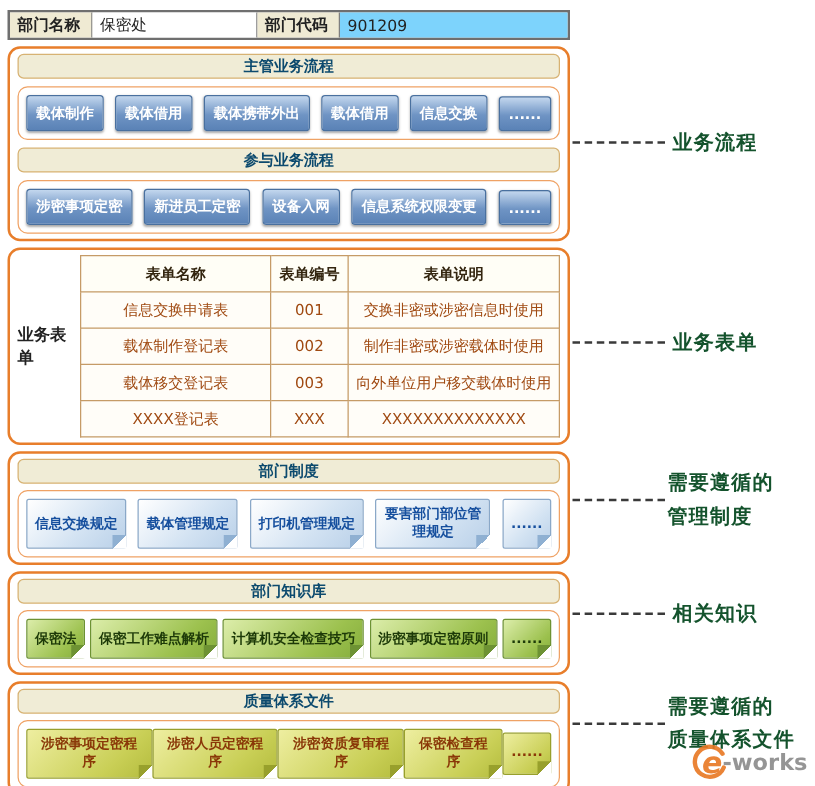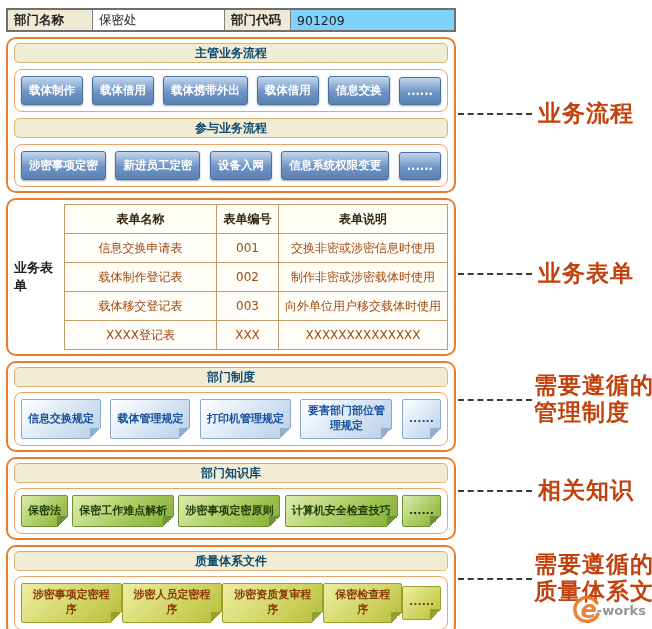--- a/index.html
+++ b/index.html
@@ -6,21 +6,21 @@
   html,body { background:#ffffff; }
   body { font-family:"DejaVu Sans","Liberation Sans",sans-serif; }
   .canvas { position:relative; width:652px; height:629px; background:#fff; overflow:hidden; }
 
   .main-col { position:absolute; left:6px; top:8px; width:450px; }
 
   
   .hdr { display:flex; height:24px; border:2px solid #6f6f6f; background:#fff; }
   .hdr-cell { display:flex; align-items:center; font-size:12.5px; color:#222; border-right:1px solid #7f7f7f; padding:0 6px; }
   .hdr-cell:last-child { border-right:none; }
-  .hdr-label { background:#efead3; font-weight:bold; justify-content:flex-start; width:85px; }
+  .hdr-label { background:#efead3; font-weight:bold; justify-content:flex-start; width:66px; }
   .hdr-val1 { width:132px; background:#fff; }
   .hdr-label2 { background:#efead3; font-weight:bold; width:66px; }
   .hdr-val2 { flex:1; background:#7dd3fc; }
 
   
   .section { border:2px solid #e87e2b; border-radius:10px; margin-top:5px; padding:4px 6px; background:#fff; }
   .bar { background:#f0ecd6; border:1px solid #d7b273; border-radius:5px; text-align:center;
          font-weight:bold; font-size:12px; color:#0c4a6e; height:20px; line-height:18px; }
   .row-box { border:1px solid #efa265; border-radius:8px; margin-top:6px; padding:6px 6px;
              display:flex; justify-content:space-between; align-items:center; }
@@ -44,27 +44,27 @@
   .page { position:relative; min-height:40px; display:flex; align-items:center; justify-content:center;
           text-align:center; font-size:11px; font-weight:bold; line-height:1.35; padding:4px 6px;
           border-radius:2px; cursor:pointer; }
   .page::after { content:""; position:absolute; right:-1px; bottom:-1px; width:11px; height:11px;
                  background:linear-gradient(to top left,#ffffff 50%, var(--fold) 50%); }
   .page-blue  { --fold:#8fb0d2; background:linear-gradient(135deg,#ffffff,#d2e2f2 60%,#b9d0e8); border:1px solid #8aa8c8; color:#164f9e; max-width:92px; }
   .page-green { --fold:#6d9233; background:linear-gradient(135deg,#dcedaa,#9cc14e 70%,#85ad3c); border:1px solid #6d9233; color:#1d3a08; min-height:32px; }
   .page-olive { --fold:#98a02c; background:linear-gradient(135deg,#eeeea0,#c9cf56 70%,#b4bc3e); border:1px solid #98a02c; color:#8a3808; min-height:34px; }
 
   
-  .ann { position:absolute; color:#c2410c; font-weight:bold; font-size:23px; line-height:27px; letter-spacing:1px; white-space:nowrap; }
+  .ann { position:absolute; color:#14532d; font-weight:bold; font-size:16px; line-height:27px; letter-spacing:1px; white-space:nowrap; }
   .dash { position:absolute; width:74px; border-top:2px dashed #3a3a3a; height:0; }
 
   
   .watermark { position:absolute; right:6px; bottom:4px; display:flex; align-items:center; opacity:.9; }
   .wm-e { color:#e87722; font-weight:bold; font-style:italic; font-size:24px; line-height:24px; margin-left:-20px; }
-  .wm-rest { color:#8a8a8a; font-weight:bold; font-size:13px; }
+  .wm-rest { color:#8a8a8a; font-weight:bold; font-size:18px; }
 </style>
 </head>
 <body>
 
 <div class="canvas">
 
   <div class="main-col">
 
     <div class="hdr">
       <div class="hdr-cell hdr-label">部门名称</div>
@@ -137,22 +137,22 @@
         <div class="page page-blue">要害部门部位管理规定</div>
         <div class="page page-blue" style="min-width:38px">......</div>
       </div>
     </div>
 
     <div class="section">
       <div class="bar">部门知识库</div>
       <div class="row-box" style="margin-top:5px">
         <div class="page page-green">保密法</div>
         <div class="page page-green">保密工作难点解析</div>
+        <div class="page page-green">计算机安全检查技巧</div>
         <div class="page page-green">涉密事项定密原则</div>
-        <div class="page page-green">计算机安全检查技巧</div>
         <div class="page page-green" style="min-width:36px">......</div>
       </div>
     </div>
 
     <div class="section">
       <div class="bar">质量体系文件</div>
       <div class="row-box" style="margin-top:5px">
         <div class="page page-olive">涉密事项定密程序</div>
         <div class="page page-olive">涉密人员定密程序</div>
         <div class="page page-olive">涉密资质复审程序</div>

